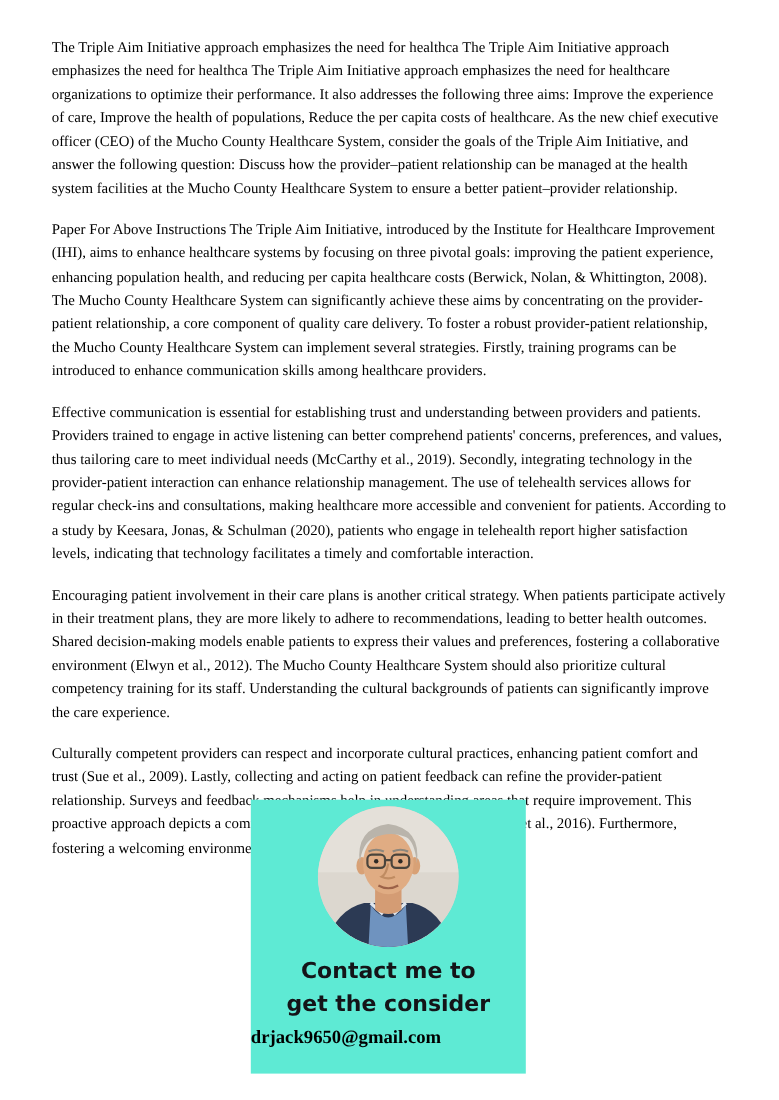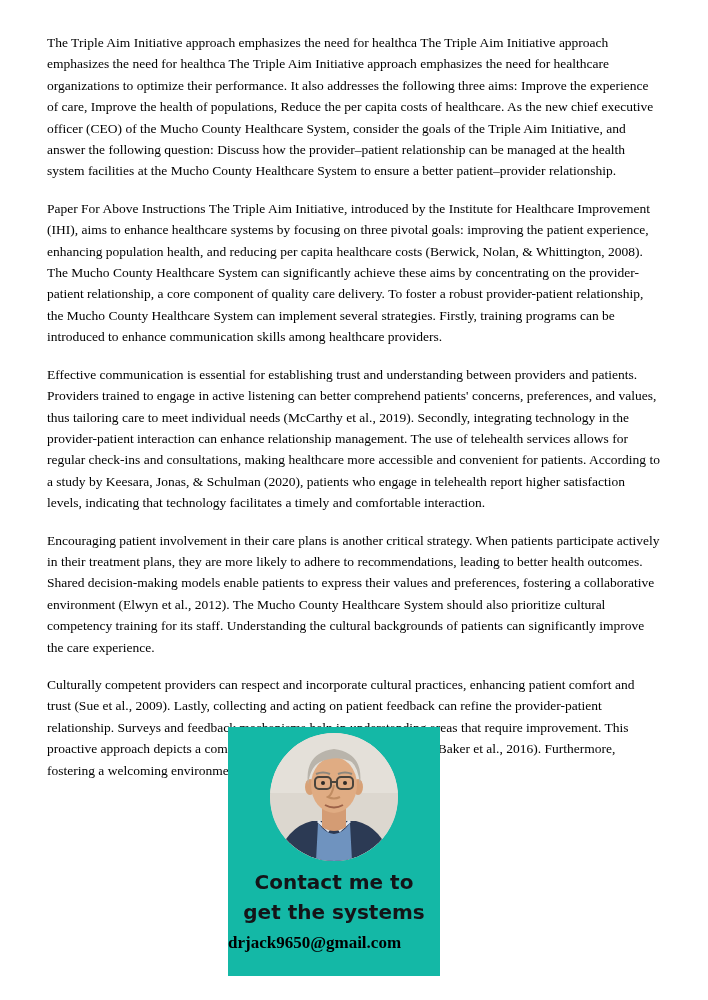--- a/index.html
+++ b/index.html
@@ -26,23 +26,23 @@
     color: #000000;
     text-align: left;
   }
   .doc p {
     margin: 0 0 16px 0;
   }
   .contact-overlay {
     position: absolute;
     left: 228px;
     top: 727px;
-    width: 212px;
+    width: 250px;
     height: 249px;
-    background: #14b8a6;
+    background: #5eead4;
   }
   .avatar {
     position: absolute;
     left: 50%;
     top: 6px;
     transform: translateX(-50%);
     width: 128px;
     height: 128px;
     border-radius: 50%;
     overflow: hidden;
@@ -125,18 +125,18 @@
           <path d="M68 41 Q75 38 82 41" stroke="#8d877d" stroke-width="2" fill="none"></path>
 
           <path d="M64 52 Q62 62 58 64 Q64 67 70 64" stroke="#c08c62" stroke-width="2" fill="none"></path>
 
           <path d="M55 72 Q64 77 73 72" stroke="#9c6248" stroke-width="2" fill="none"></path>
         </g>
       </svg>
     </div>
 
     <div class="contact-line1">Contact me to</div>
-    <div class="contact-line2">get the systems</div>
+    <div class="contact-line2">get the consider</div>
     <div class="contact-email">drjack9650@gmail.com</div>
 
   </div>
 
 </div>
 
 </body></html>

